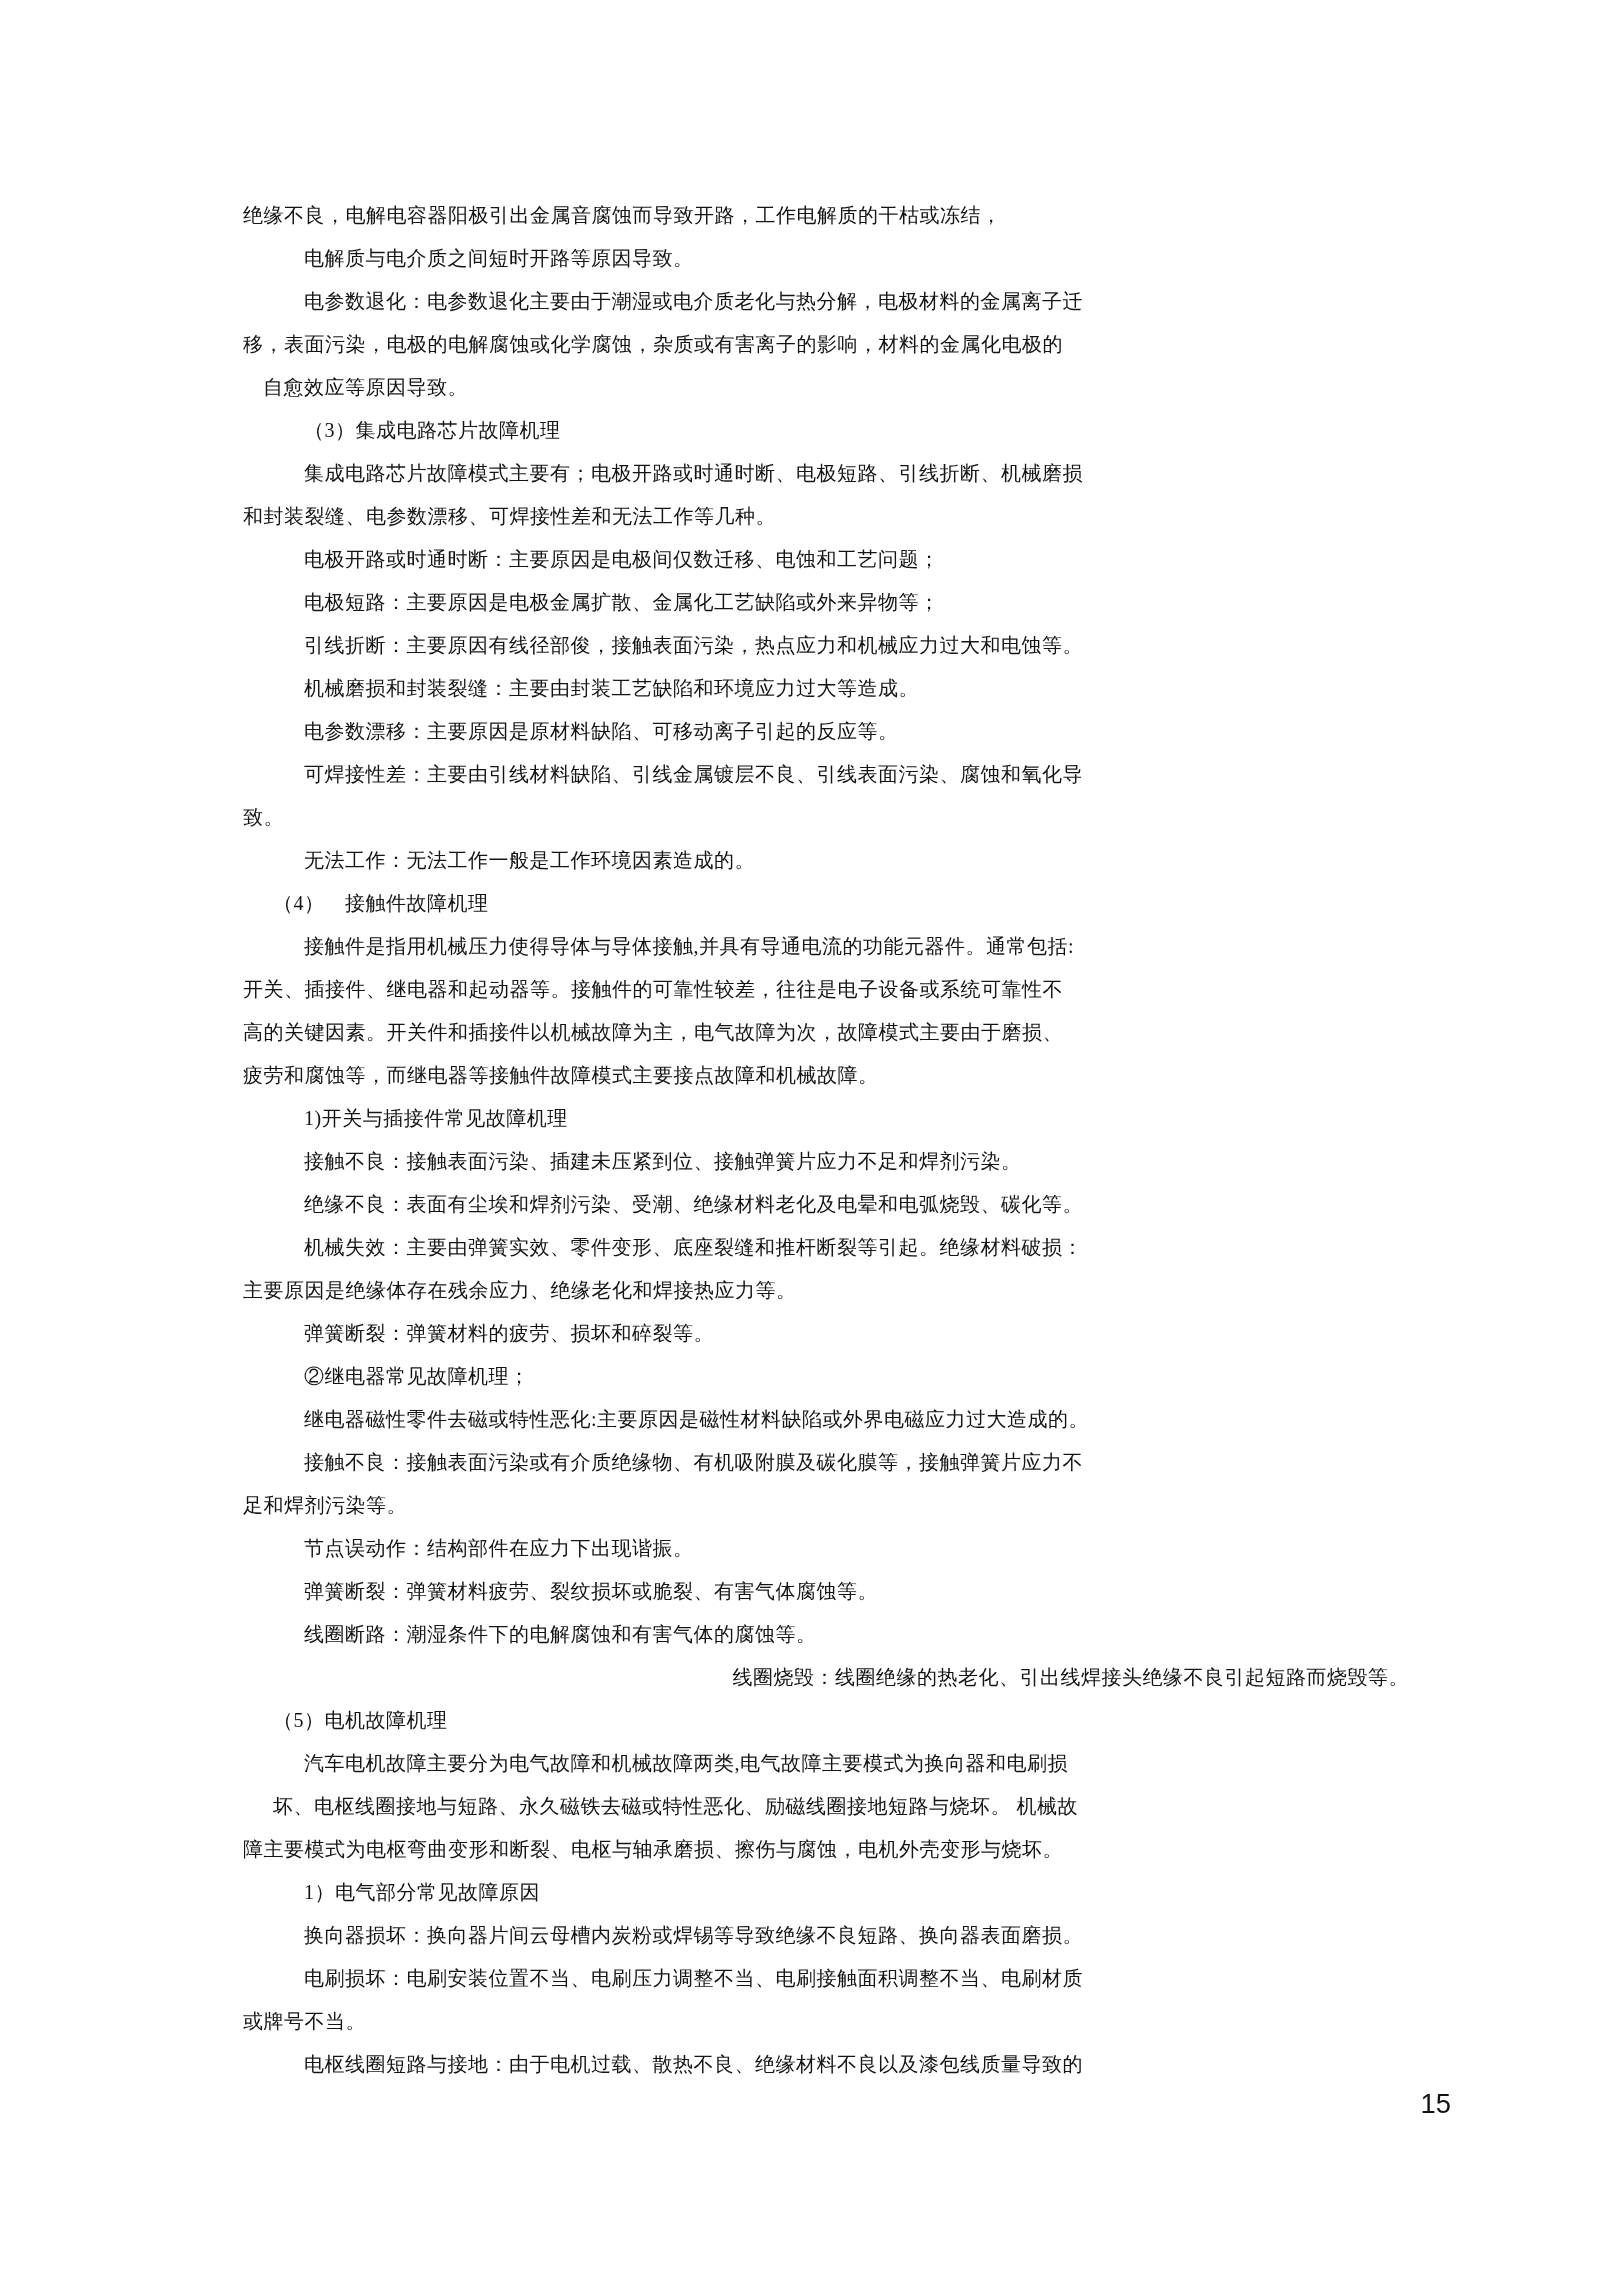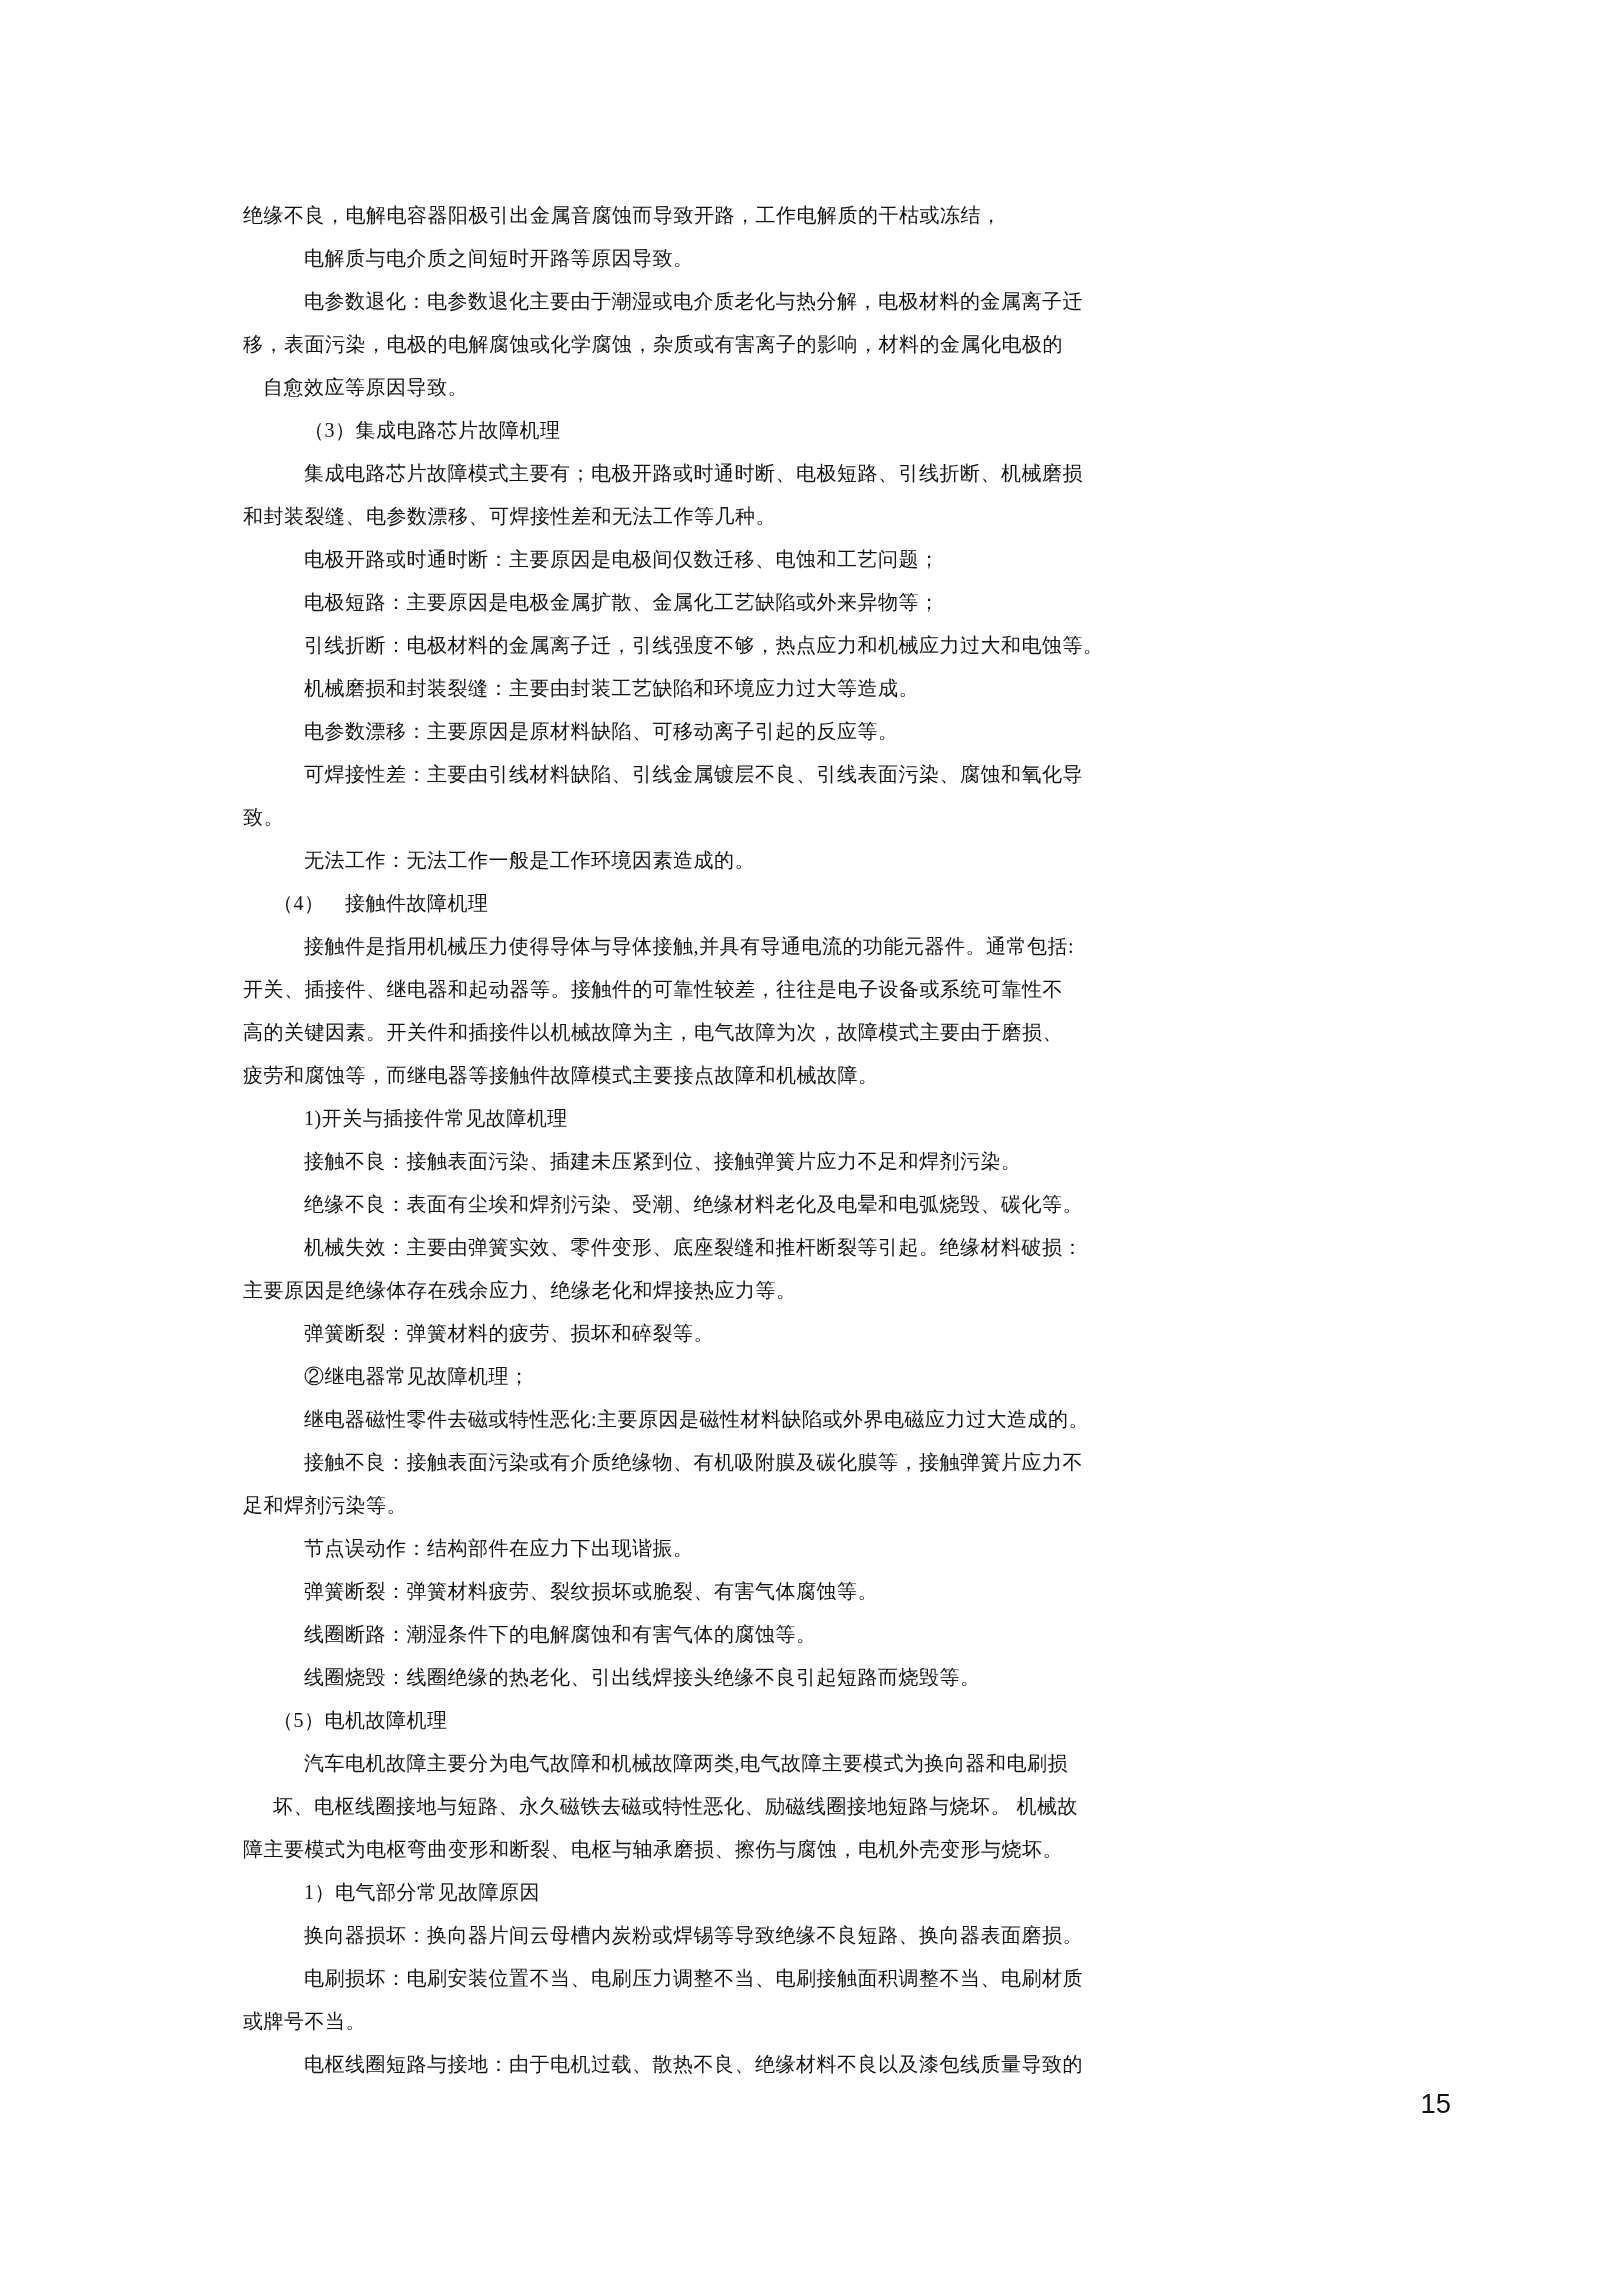--- a/index.html
+++ b/index.html
@@ -50,21 +50,21 @@
   <div class="line" style="padding-left: 0px;">绝缘不良，电解电容器阳极引出金属音腐蚀而导致开路，工作电解质的干枯或冻结，</div>
       <div class="line" style="padding-left: 61px;">电解质与电介质之间短时开路等原因导致。</div>
       <div class="line" style="padding-left: 61px;">电参数退化：电参数退化主要由于潮湿或电介质老化与热分解，电极材料的金属离子迁</div>
       <div class="line" style="padding-left: 0px;">移，表面污染，电极的电解腐蚀或化学腐蚀，杂质或有害离子的影响，材料的金属化电极的</div>
       <div class="line" style="padding-left: 0px; margin-left: 20px;">自愈效应等原因导致。</div>
       <div class="line" style="padding-left: 61px;">（3）集成电路芯片故障机理</div>
       <div class="line" style="padding-left: 61px;">集成电路芯片故障模式主要有；电极开路或时通时断、电极短路、引线折断、机械磨损</div>
       <div class="line" style="padding-left: 0px;">和封装裂缝、电参数漂移、可焊接性差和无法工作等几种。</div>
       <div class="line" style="padding-left: 61px;">电极开路或时通时断：主要原因是电极间仅数迁移、电蚀和工艺问题；</div>
       <div class="line" style="padding-left: 61px;">电极短路：主要原因是电极金属扩散、金属化工艺缺陷或外来异物等；</div>
-      <div class="line" style="padding-left: 61px;">引线折断：电极材料的金属离子迁，引线强度不够，热点应力和机械应力过大和电蚀等。</div>
+      <div class="line" style="padding-left: 61px;">引线折断：主要原因有线径部俊，接触表面污染，热点应力和机械应力过大和电蚀等。</div>
       <div class="line" style="padding-left: 61px;">机械磨损和封装裂缝：主要由封装工艺缺陷和环境应力过大等造成。</div>
       <div class="line" style="padding-left: 61px;">电参数漂移：主要原因是原材料缺陷、可移动离子引起的反应等。</div>
       <div class="line" style="padding-left: 61px;">可焊接性差：主要由引线材料缺陷、引线金属镀层不良、引线表面污染、腐蚀和氧化导</div>
       <div class="line" style="padding-left: 0px;">致。</div>
       <div class="line" style="padding-left: 61px;">无法工作：无法工作一般是工作环境因素造成的。</div>
       <div class="line" style="padding-left: 30px;">（4）　接触件故障机理</div>
       <div class="line" style="padding-left: 61px;">接触件是指用机械压力使得导体与导体接触,并具有导通电流的功能元器件。通常包括:</div>
       <div class="line" style="padding-left: 0px;">开关、插接件、继电器和起动器等。接触件的可靠性较差，往往是电子设备或系统可靠性不</div>
       <div class="line" style="padding-left: 0px;">高的关键因素。开关件和插接件以机械故障为主，电气故障为次，故障模式主要由于磨损、</div>
       <div class="line" style="padding-left: 0px;">疲劳和腐蚀等，而继电器等接触件故障模式主要接点故障和机械故障。</div>
@@ -74,21 +74,21 @@
       <div class="line" style="padding-left: 61px;">机械失效：主要由弹簧实效、零件变形、底座裂缝和推杆断裂等引起。绝缘材料破损：</div>
       <div class="line" style="padding-left: 0px;">主要原因是绝缘体存在残余应力、绝缘老化和焊接热应力等。</div>
       <div class="line" style="padding-left: 61px;">弹簧断裂：弹簧材料的疲劳、损坏和碎裂等。</div>
       <div class="line" style="padding-left: 61px;">②继电器常见故障机理；</div>
       <div class="line" style="padding-left: 61px;">继电器磁性零件去磁或特性恶化:主要原因是磁性材料缺陷或外界电磁应力过大造成的。</div>
       <div class="line" style="padding-left: 61px;">接触不良：接触表面污染或有介质绝缘物、有机吸附膜及碳化膜等，接触弹簧片应力不</div>
       <div class="line" style="padding-left: 0px;">足和焊剂污染等。</div>
       <div class="line" style="padding-left: 61px;">节点误动作：结构部件在应力下出现谐振。</div>
       <div class="line" style="padding-left: 61px;">弹簧断裂：弹簧材料疲劳、裂纹损坏或脆裂、有害气体腐蚀等。</div>
       <div class="line" style="padding-left: 61px;">线圈断路：潮湿条件下的电解腐蚀和有害气体的腐蚀等。</div>
-      <div class="line" style="padding-left: 61px;">线圈烧毁：线圈绝缘的热老化、引出线焊接头绝缘不良引起短路而烧毁等。</div>
+      <div class="line" style="padding-left: 61px; text-align: right;">线圈烧毁：线圈绝缘的热老化、引出线焊接头绝缘不良引起短路而烧毁等。</div>
       <div class="line" style="padding-left: 30px;">（5）电机故障机理</div>
       <div class="line" style="padding-left: 61px;">汽车电机故障主要分为电气故障和机械故障两类,电气故障主要模式为换向器和电刷损</div>
       <div class="line" style="padding-left: 0px; margin-left: 30px;">坏、电枢线圈接地与短路、永久磁铁去磁或特性恶化、励磁线圈接地短路与烧坏。 机械故</div>
       <div class="line" style="padding-left: 0px;">障主要模式为电枢弯曲变形和断裂、电枢与轴承磨损、擦伤与腐蚀，电机外壳变形与烧坏。</div>
       <div class="line" style="padding-left: 61px;">1）电气部分常见故障原因</div>
       <div class="line" style="padding-left: 61px;">换向器损坏：换向器片间云母槽内炭粉或焊锡等导致绝缘不良短路、换向器表面磨损。</div>
       <div class="line" style="padding-left: 61px;">电刷损坏：电刷安装位置不当、电刷压力调整不当、电刷接触面积调整不当、电刷材质</div>
       <div class="line" style="padding-left: 0px;">或牌号不当。</div>
       <div class="line" style="padding-left: 61px;">电枢线圈短路与接地：由于电机过载、散热不良、绝缘材料不良以及漆包线质量导致的</div>
     </div>

